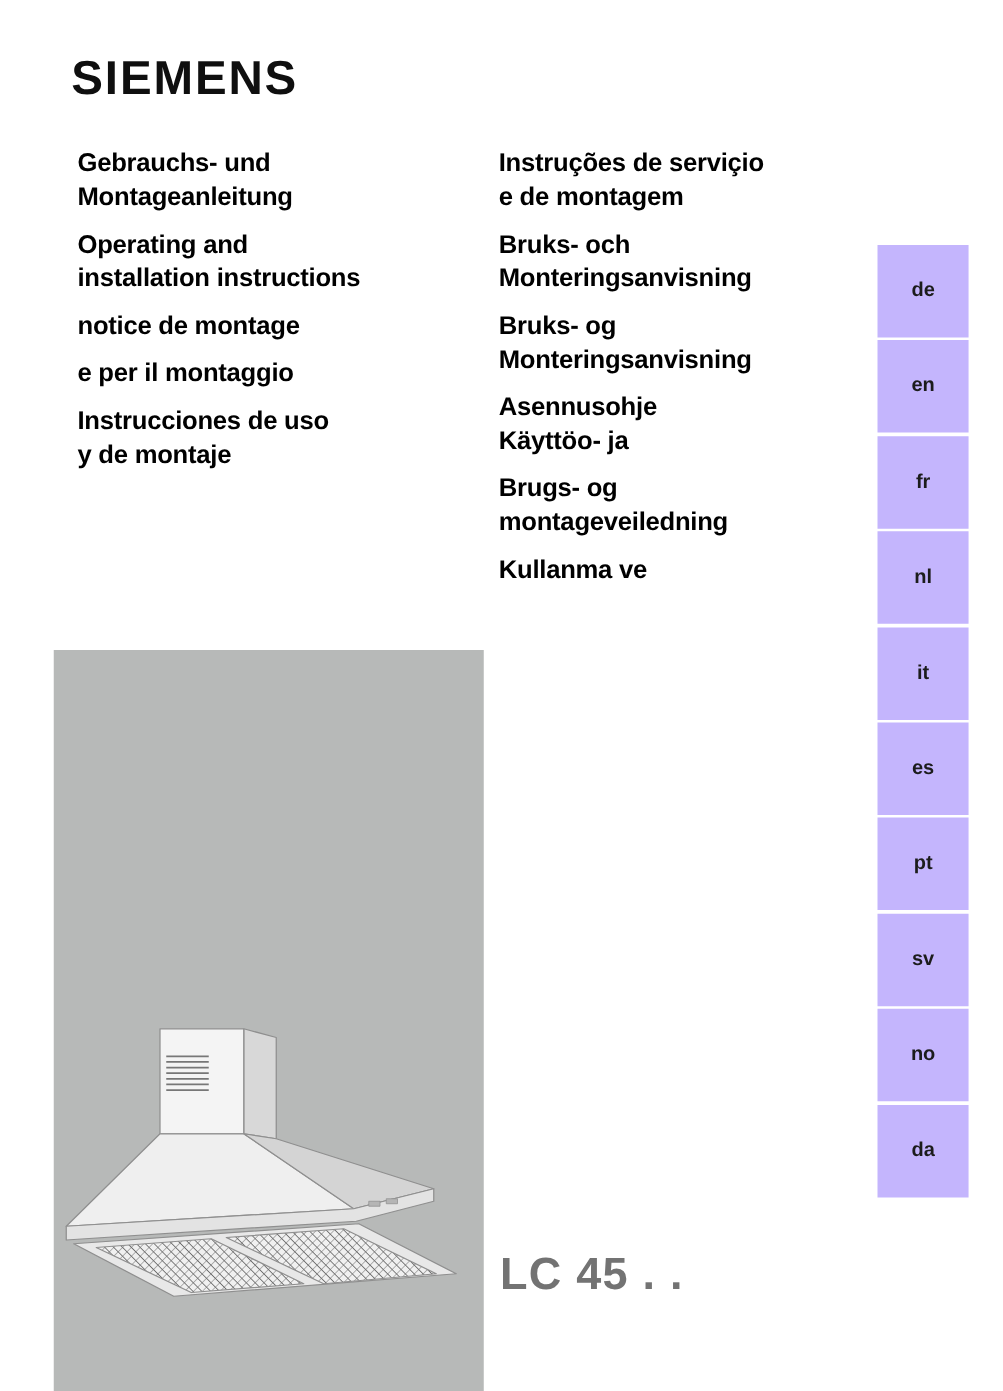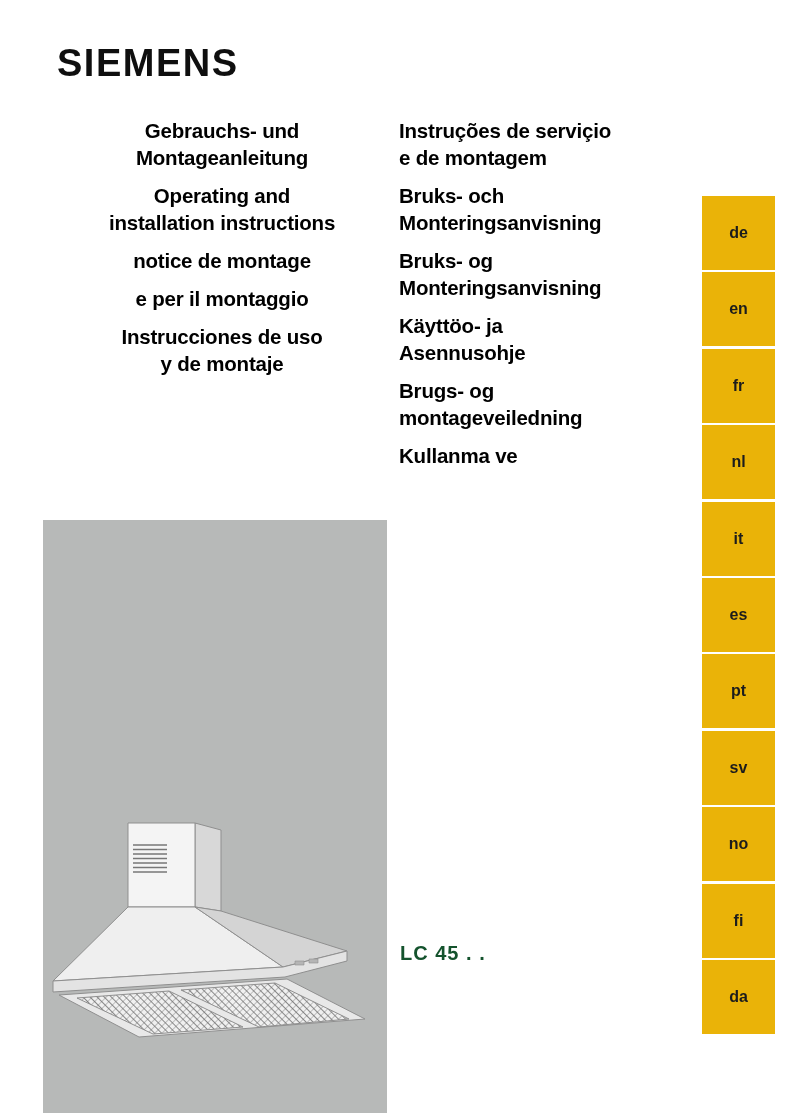--- a/index.html
+++ b/index.html
@@ -9,45 +9,45 @@
     background:#ffffff;
     font-family:"Liberation Sans", sans-serif;
     overflow:hidden;
   }
   .brand{
     position:absolute;left:57px;top:42px;
     font-size:38px;font-weight:bold;letter-spacing:1.5px;
     color:#0f0f0f;
   }
   .col{position:absolute;top:117px;width:320px;}
-  .col-left{left:62px;text-align:center;}
+  .col-left{left:62px;}
   .col-right{left:399px;}
   .entry{margin-bottom:11px;}
   .entry div{
     font-size:20.5px;font-weight:bold;line-height:27px;
     color:#000;letter-spacing:-0.2px;white-space:nowrap;
   }
   .tabs{
     position:absolute;right:0;top:196px;width:73px;
   }
   .tab{
     height:74px;margin-bottom:2.4px;
-    background:#eab308;
+    background:#c4b5fd;
     display:flex;align-items:center;justify-content:center;
     font-size:16px;font-weight:bold;color:#1c1c1c;
   }
   .panel{
     position:absolute;left:43px;top:520px;
     width:344px;height:593px;
     background:#b7b9b8;
   }
   .panel svg{position:absolute;left:0;top:285px;}
   .model{
-    position:absolute;left:400px;top:942px;
-    font-size:20px;font-weight:bold;letter-spacing:1px;color:#14532d;
+    position:absolute;left:400px;top:998px;
+    font-size:36px;font-weight:bold;letter-spacing:1px;color:#737373;
   }
 </style>
 </head>
 <body>
 
 <div class="page">
 
   <div class="brand">SIEMENS</div>
 
   <div class="col col-left">
@@ -78,43 +78,42 @@
     </div>
     <div class="entry">
       <div>Bruks- och</div>
       <div>Monteringsanvisning</div>
     </div>
     <div class="entry">
       <div>Bruks- og</div>
       <div>Monteringsanvisning</div>
     </div>
     <div class="entry">
+      <div>Asennusohje</div>
       <div>Käyttöo- ja</div>
-      <div>Asennusohje</div>
     </div>
     <div class="entry">
       <div>Brugs- og</div>
       <div>montageveiledning</div>
     </div>
     <div class="entry">
       <div>Kullanma ve</div>
     </div>
   </div>
 
   <div class="tabs">
     <div class="tab">de</div>
     <div class="tab">en</div>
     <div class="tab">fr</div>
     <div class="tab">nl</div>
     <div class="tab">it</div>
     <div class="tab">es</div>
     <div class="tab">pt</div>
     <div class="tab">sv</div>
     <div class="tab">no</div>
-    <div class="tab">fi</div>
     <div class="tab">da</div>
   </div>
 
   <div class="panel">
     <svg width="344" height="270" viewBox="0 0 344 270">
       <defs>
         <pattern id="hatch" patternUnits="userSpaceOnUse" width="5" height="5" patternTransform="rotate(45)">
           <rect width="5" height="5" fill="#f0f0f0"></rect>
           <path d="M0,0 L0,5 M0,2.5 L5,2.5" stroke="#6f6f6f" stroke-width="0.8"></path>
         </pattern>

